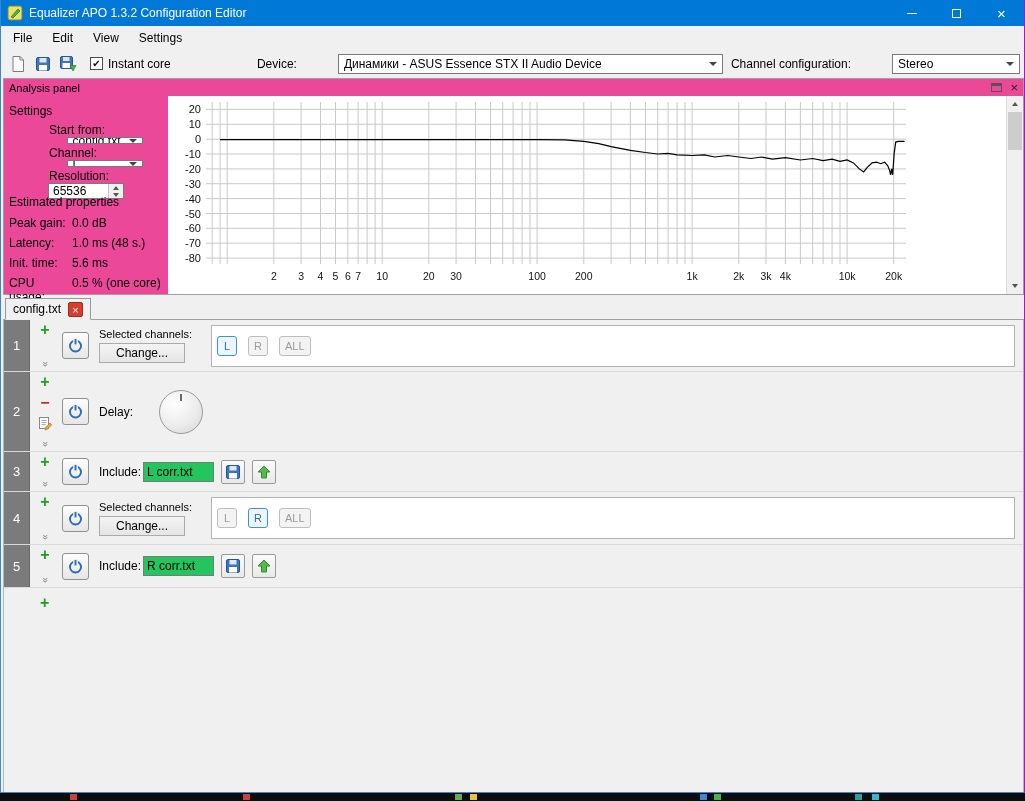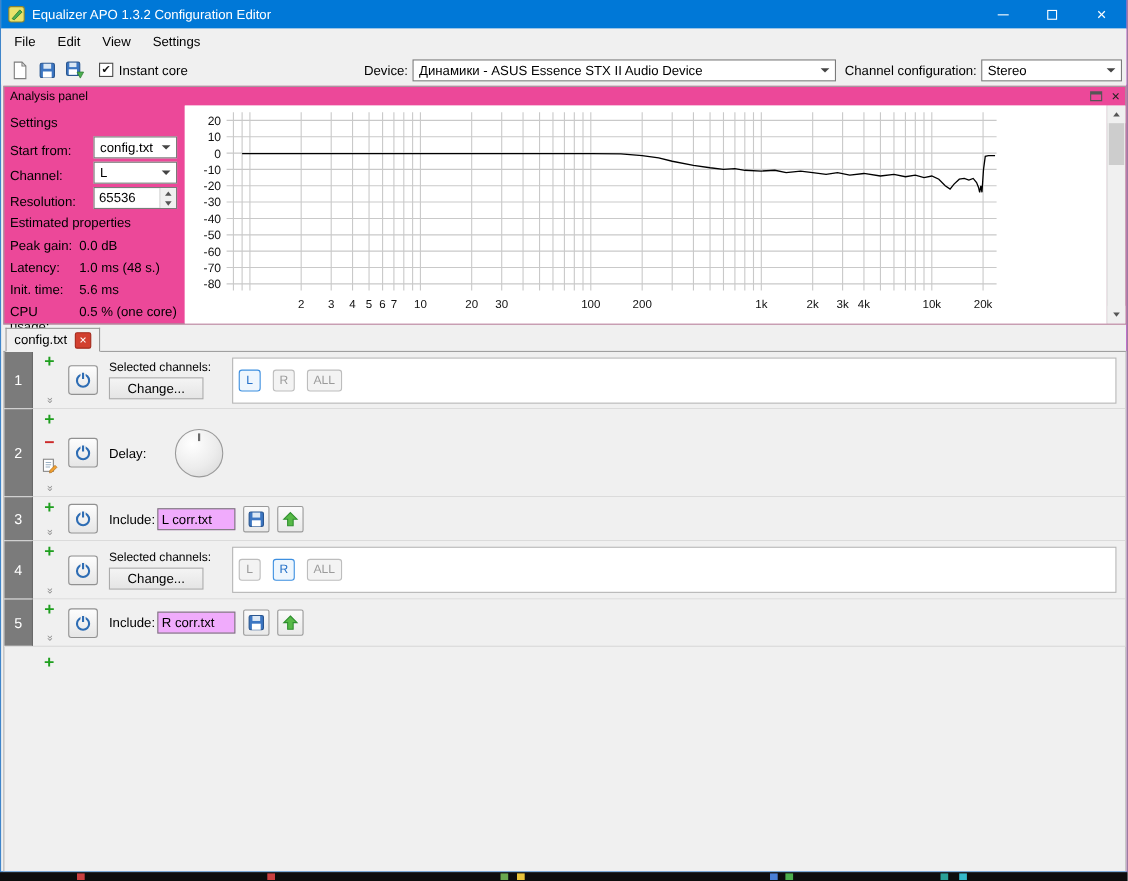--- a/index.html
+++ b/index.html
@@ -28,42 +28,42 @@
 
   
   .toolbar { height:27px; display:flex; align-items:center; background:#f0f0f0; padding:0 4px; }
   .tool-btn { width:25px; height:23px; display:flex; align-items:center; justify-content:center;
               background:transparent; border:none; }
   .chk-wrap { display:flex; align-items:center; gap:5px; margin-left:10px; }
   .checkbox { width:13px; height:13px; background:#fff; border:1px solid #4a4a4a;
               font-size:10px; line-height:11px; text-align:center; color:#111; }
   .spacer { flex:1; }
   .combo { height:20px; background:#fff; border:1px solid #7a7a7a; display:flex;
-           align-items:center; padding:0 5px; gap:4px; overflow:hidden; white-space:nowrap; }
+           align-items:center; padding:0 5px; gap:4px; overflow:hidden; white-space:nowrap;margin-left:37px; }
   .combo .cval { flex:1; overflow:hidden; text-overflow:ellipsis; }
   .tri-down { width:0; height:0; border-left:4px solid transparent; border-right:4px solid transparent;
               border-top:4px solid #444; flex:0 0 auto; }
   .tri-up-s { width:0; height:0; border-left:3px solid transparent; border-right:3px solid transparent;
               border-bottom:4px solid #555; }
   .tri-down-s { width:0; height:0; border-left:3px solid transparent; border-right:3px solid transparent;
                 border-top:4px solid #555; }
   .device-combo { width:385px; }
   .chconf-combo { width:128px;justify-content:flex-end; }
   .toolbar .lab { margin:0 4px 0 8px; }
 
   
   .analysis-panel { position:absolute; left:2px; top:78px; width:1021px; height:217px;
                     border:1px solid #a0a0a0; background:#ec4899; }
   .panel-header { height:17px; display:flex; align-items:center; padding:0 5px; gap:8px; font-size:11px; }
   .float-glyph { margin-left:auto; width:11px; height:9px; border:1px solid #555; border-top:3px solid #555; }
   .panel-close { font-size:13px; line-height:13px; color:#222; }
   .panel-body { display:flex; height:198px; }
   .settings-col { width:164px; font-size:12px; padding-top:4px; }
   .set-heading { padding:4px 5px 4px; }
-  .set-row { display:flex; align-items:flex-end; padding:1px 3px; height:23px; }
+  .set-row { display:flex; align-items:center; padding:1px 3px; height:23px;flex-direction:column; }
   .set-label { width:78px; padding-left:2px; }
   .set-combo { width:76px; height:20px; }
   .spin { width:76px; height:20px; background:#fff; border:1px solid #7a7a7a;
           display:flex; align-items:center; padding-left:4px; }
   .spin .sval { flex:1; }
   .spin-btns { width:15px; height:100%; display:flex; flex-direction:column; border-left:1px solid #c5c5c5; }
   .spin-btn { flex:1; display:flex; align-items:center; justify-content:center; background:#f0f0f0; border:none; }
   .prop-row { display:flex; padding:3px 3px 3px 5px; }
   .prop-label { width:63px; }
   .graph-area { flex:1; background:#fff; }
@@ -112,21 +112,21 @@
   .knob { width:44px; height:44px; border-radius:50%; border:1px solid #9a9a9a;
           background:radial-gradient(circle at 35% 30%, #ffffff 0%, #ececec 55%, #d5d5d5 100%);
           margin-left:18px; margin-right:34px; position:relative; flex:0 0 auto; }
   .knob-indicator { position:absolute; left:50%; top:3px; width:2px; height:7px; background:#6a6a6a;
                     transform:translateX(-50%); }
   .delay-controls { display:flex; flex-direction:column; gap:15px; }
   .small-combo { width:95px; }
   .small-spin { width:95px; }
   .inc-label { width:44px; }
   .file-input { width:71px; height:20px; border:1px solid #7a7a7a; padding:0 3px; font-size:12px;
-                font-family:inherit; background:#f0abfc; }
+                font-family:inherit; background:#22c55e; }
   .icon-btn { width:24px; height:24px; margin-left:7px; background:linear-gradient(#fbfbfb,#e9e9e9);
               border:1px solid #9a9a9a; border-radius:2px; display:flex; align-items:center; justify-content:center; }
   .add-row { height:30px; display:flex; align-items:center; padding-left:36px; }
 
   
   .taskbar-sliver { position:absolute; left:0; bottom:0; width:1025px; height:8px; background:#0d0d0d; }
   .tico { position:absolute; top:1px; width:7px; height:6px; }
 </style>
 </head>
 <body>

